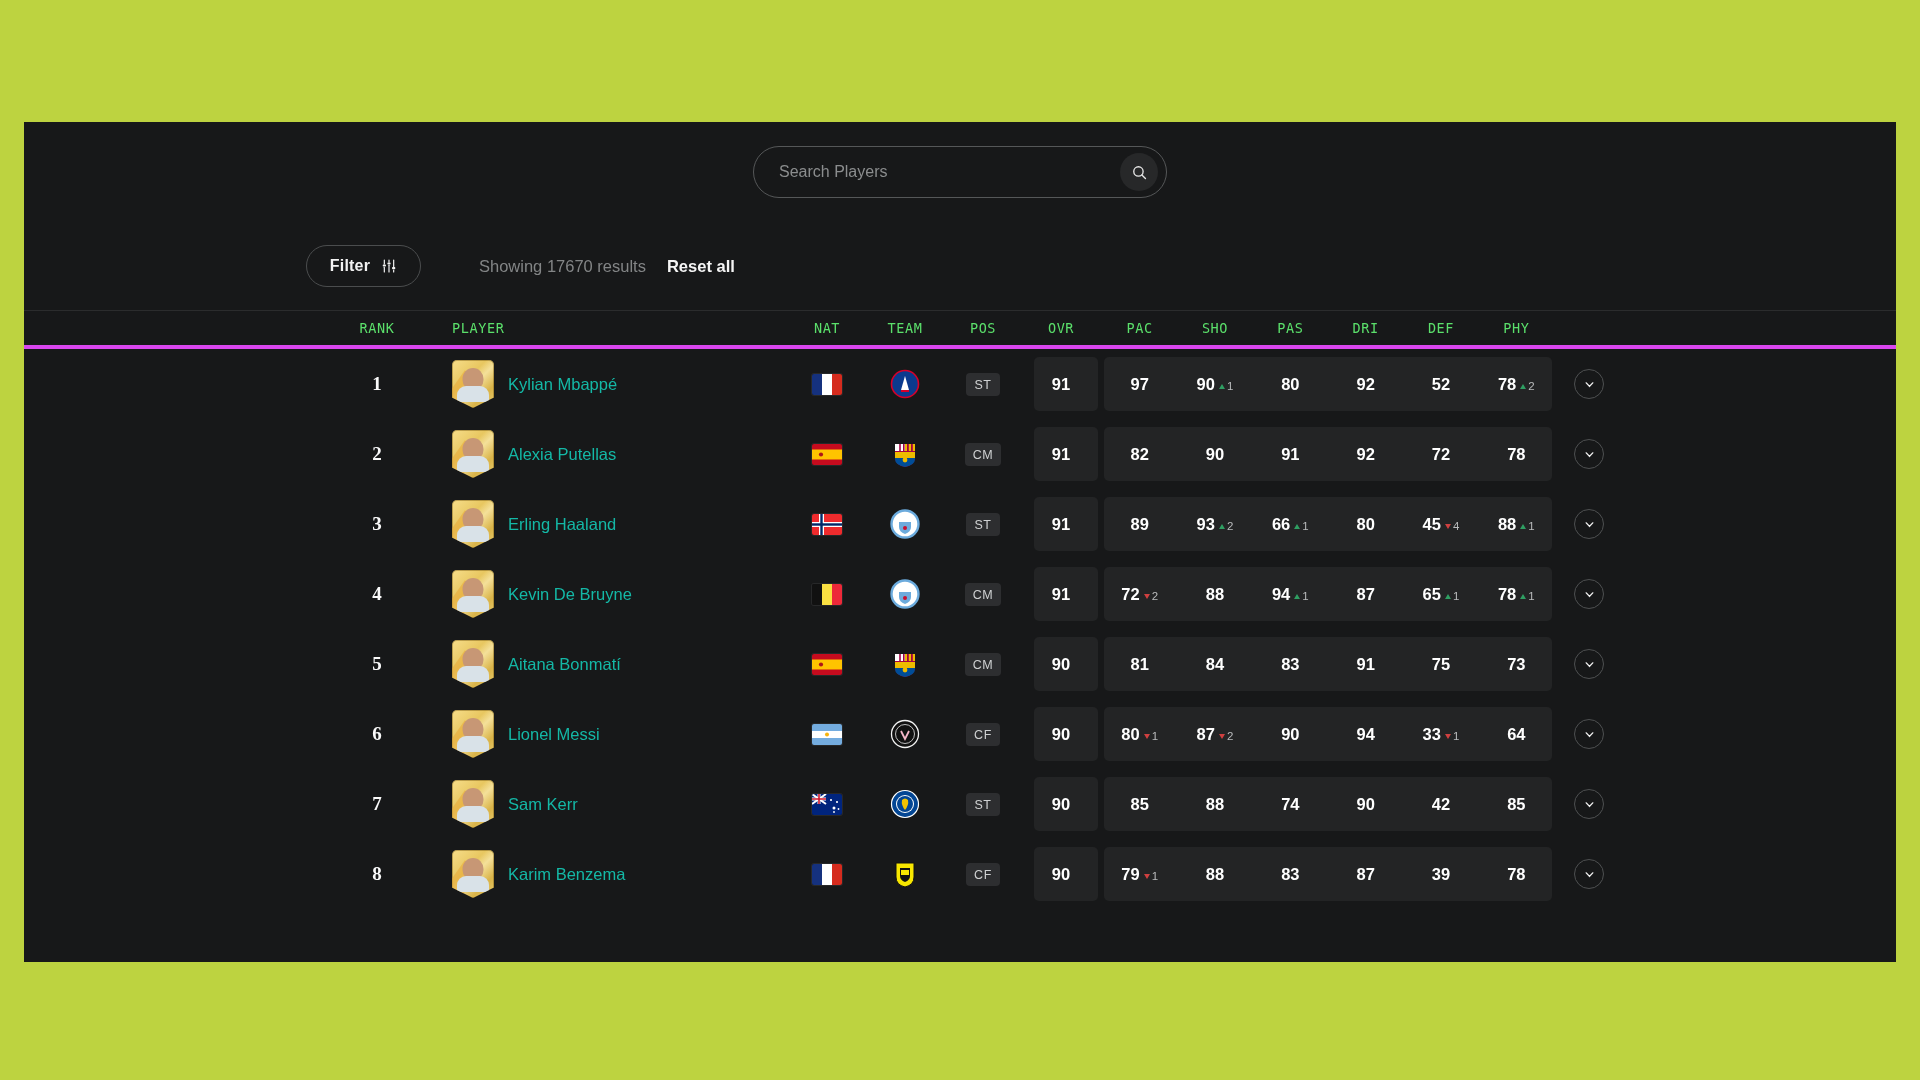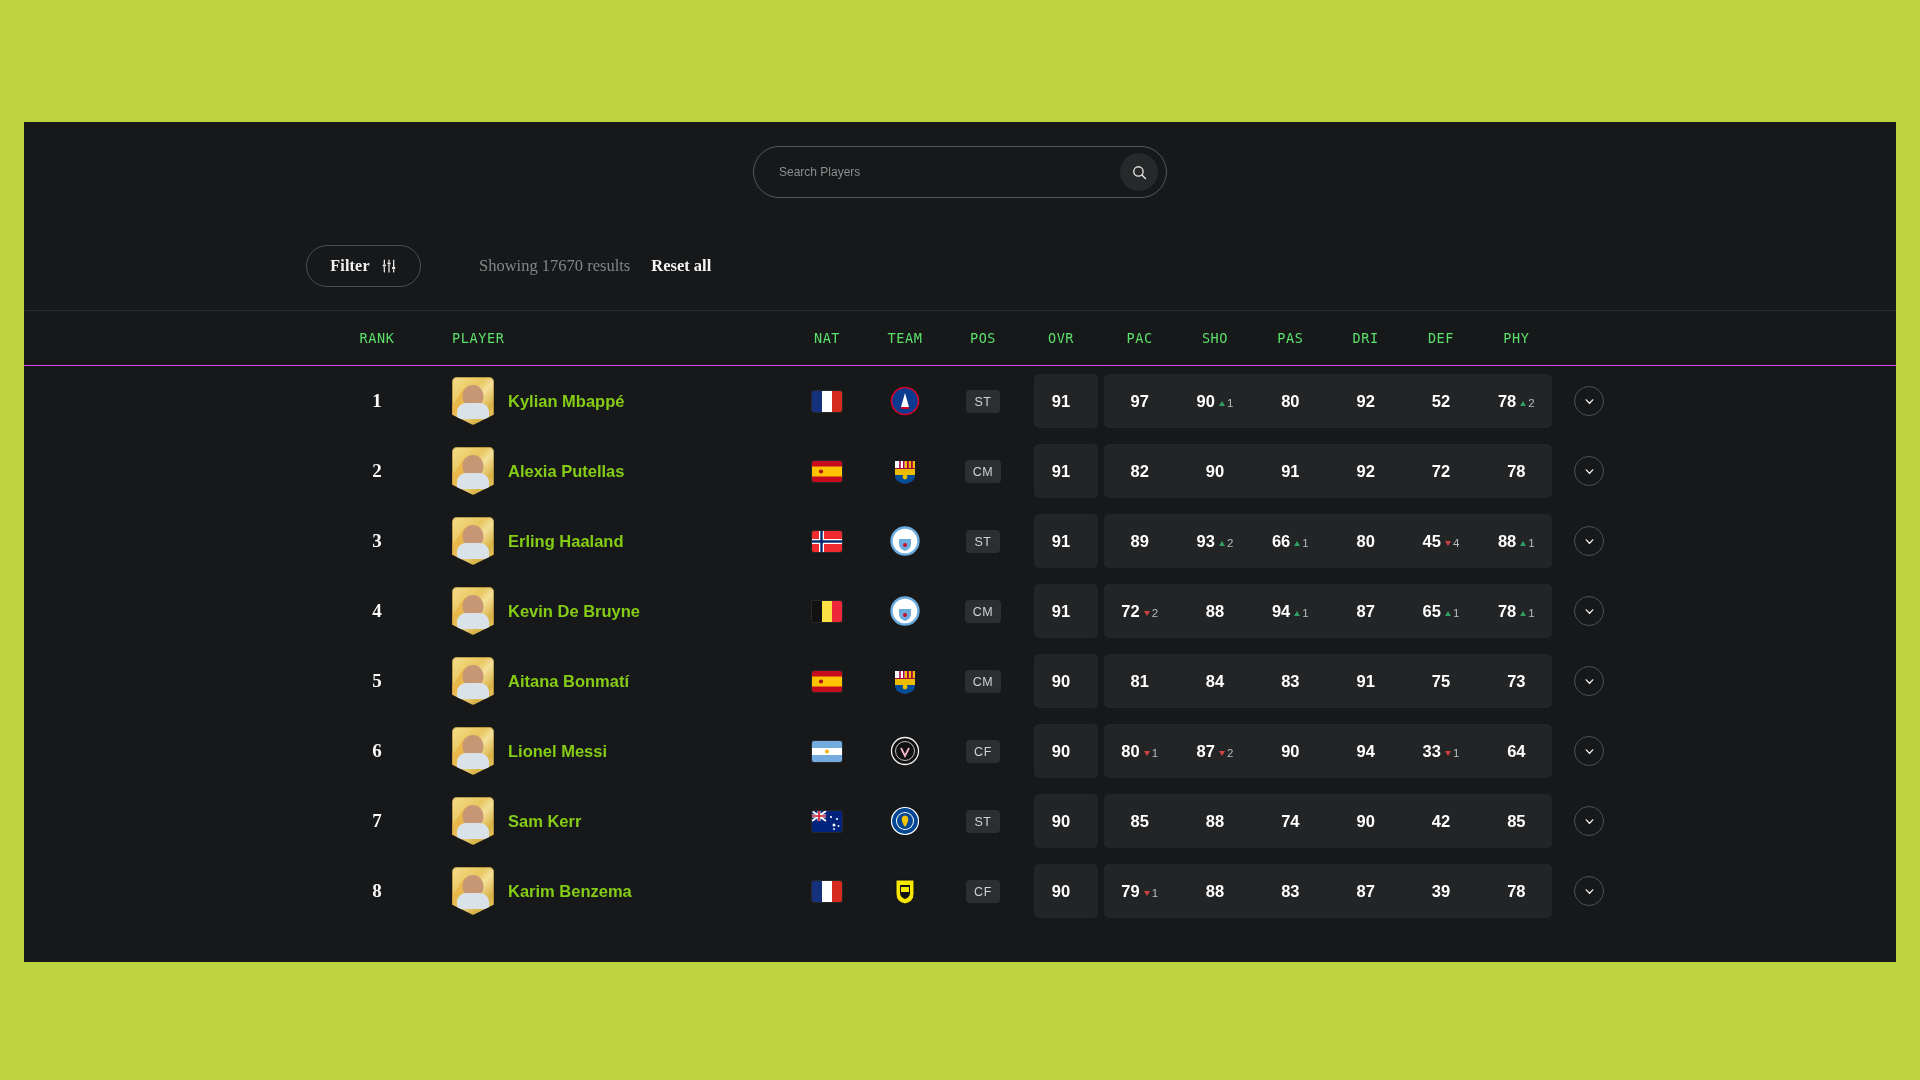--- a/index.html
+++ b/index.html
@@ -31,41 +31,40 @@
     border-radius: 26px;
     display: flex; align-items: center;
     background: transparent;
   }
   .search-input {
     flex: 1;
     background: transparent;
     border: none; outline: none;
     color: #0ea5e9;
     font-family: "Liberation Sans", sans-serif;
-    font-size: 12px;
+    font-size: 16px;
     padding: 0 0 0 25px;
   }
   .search-input::placeholder { color: #8b8d8e; }
   .search-btn {
     width: 38px; height: 38px;
     margin-right: 8px;
     border-radius: 50%;
     background: #272829;
     display: flex; align-items: center; justify-content: center;
     cursor: pointer;
     flex: 0 0 auto;
   }
 
   
   .filter-bar {
     height: 88px;
     display: flex; align-items: center;
     padding-left: 282px;
     gap: 0;
-    font-family: Liberation Serif, serif;
   }
   .filter-btn {
     height: 42px;
     min-width: 115px;
     border: 1px solid #4b4d4e;
     border-radius: 21px;
     display: flex; align-items: center; justify-content: center;
     gap: 11px;
     padding: 0 20px;
     cursor: pointer;
@@ -79,23 +78,23 @@
     color: #838586; font-size: 16.5px;
     margin-left: 58px;
   }
   .reset-all {
     color: #f5f5f5; font-size: 16.5px; font-weight: bold;
     margin-left: 21px; cursor: pointer;
   }
 
   
   .thead {
-    height: 56px;
+    height: 39px;
     border-top: 1px solid #2b2c2d;
-    border-bottom: 1px solid #d946ef;
+    border-bottom: 4px solid #d946ef;
     position: relative;
   }
   .row {
     height: 70px;
     position: relative;
   }
   .cell {
     position: absolute;
     top: 0; height: 100%;
     display: flex; align-items: center;
@@ -182,23 +181,22 @@
     background: #d9e2e8;
   }
   .avatar .stripe {
     position: absolute;
     left: -6px; top: 10px;
     width: 18px; height: 60px;
     background: rgba(233,170,55,.55);
     transform: rotate(35deg);
   }
   .player-name {
-    color: #84cc16; font-size: 16.5px;
+    color: #14b8a6; font-size: 16.5px;
     white-space: nowrap;
-    font-weight: bold;
   }
 
   .flag {
     width: 30px; height: 21px;
     border-radius: 2px;
     overflow: hidden;
     display: block;
     box-shadow: 0 0 0 1px rgba(255,255,255,.07);
   }
   .crest {

